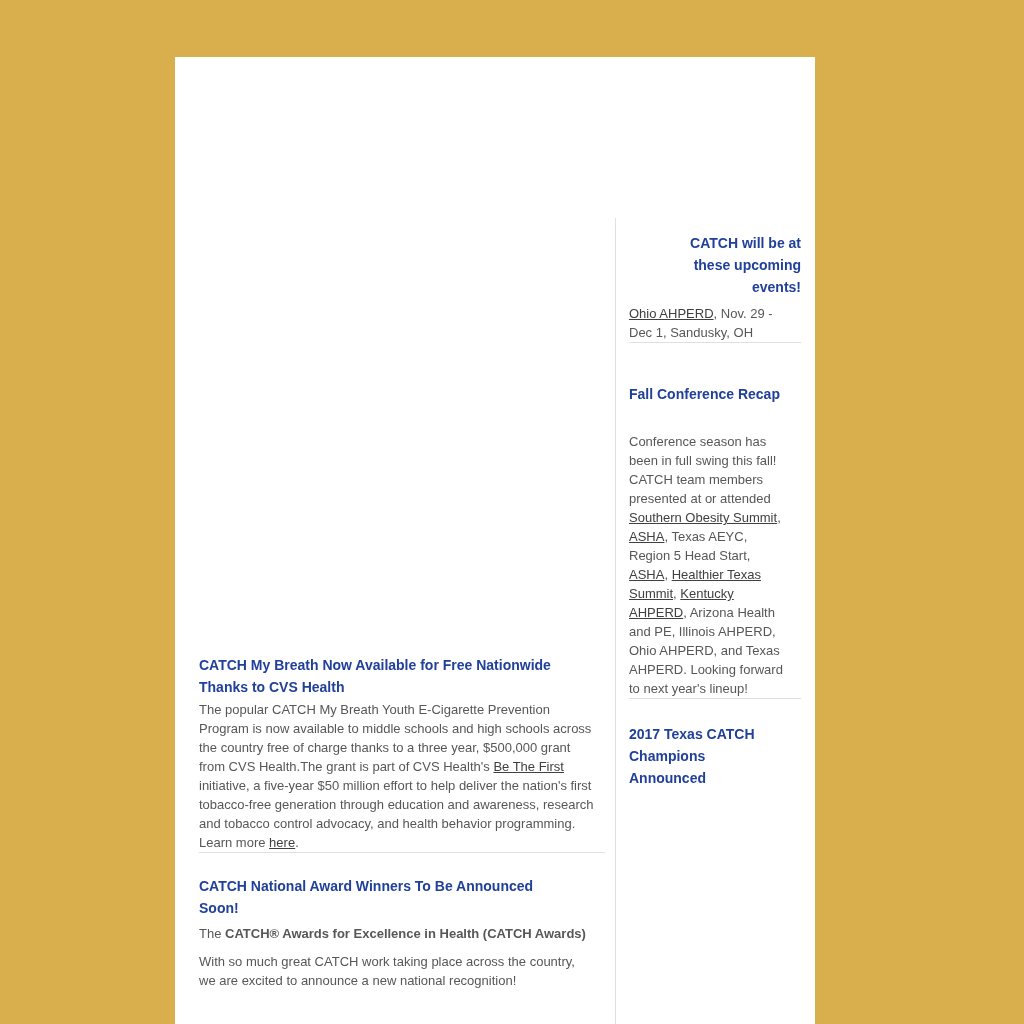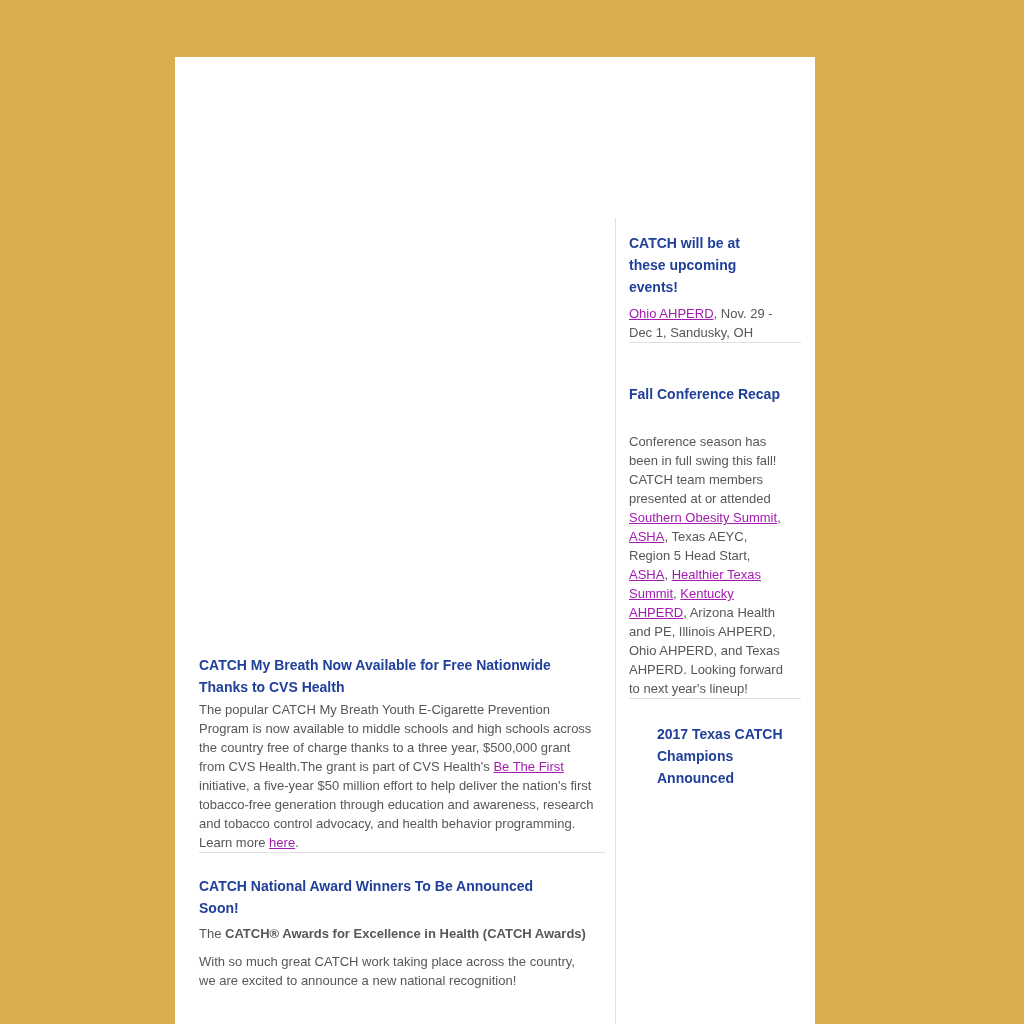--- a/index.html
+++ b/index.html
@@ -21,38 +21,38 @@
   .main-col { width: 441px; border-right: 1px solid #e0e0e0; padding: 0 10px 16px 24px; overflow: hidden; }
   .sidebar-col { width: 199px; padding: 0 14px 0 13px; overflow: hidden; }
   .heading {
     color: #21409a; font-weight: bold; font-size: 14px; line-height: 22px;
     margin: 0; white-space: pre-line;
   }
   .body-text {
     color: #575757; font-size: 13px; line-height: 19px;
     margin: 0; white-space: pre-line;
   }
-  .lnk { color: #a21caf; text-decoration: underline; cursor: pointer; }
+  .lnk { color: #404040; text-decoration: underline; cursor: pointer; }
   hr.divider { border: none; height: 1px; background: #e0e0e0; margin: 0; }
   
   .m-a1-title  { margin-top: 436px; }
   .m-a1-body   { margin-top: 2px; }
   .m-hr        { margin-top: 29px; }
   .m-a2-title  { margin-top: 22px; }
   .m-a2-intro  { margin-top: 9px; }
   .m-a2-teaser { margin-top: 5px; }
   
-  .s-ev-title    { margin-top: 14px; }
+  .s-ev-title    { margin-top: 14px; text-align: right; }
   .s-ev-0        { margin-top: 6px; }
   .s-ev-1        { margin-top: 19px; }
   .s-hr-1        { margin-top: 20px; }
   .s-recap-title { margin-top: 40px; }
   .s-recap-body  { margin-top: 27px; }
   .s-hr-2        { margin-top: 19px; }
-  .s-champ-title { margin-top: 24px; margin-left: 28px; }
+  .s-champ-title { margin-top: 24px; }
 </style>
 </head>
 <body>
 
 <div class="page">
 
 
   <div class="email-body">
     <div class="banner-space"></div>
 

